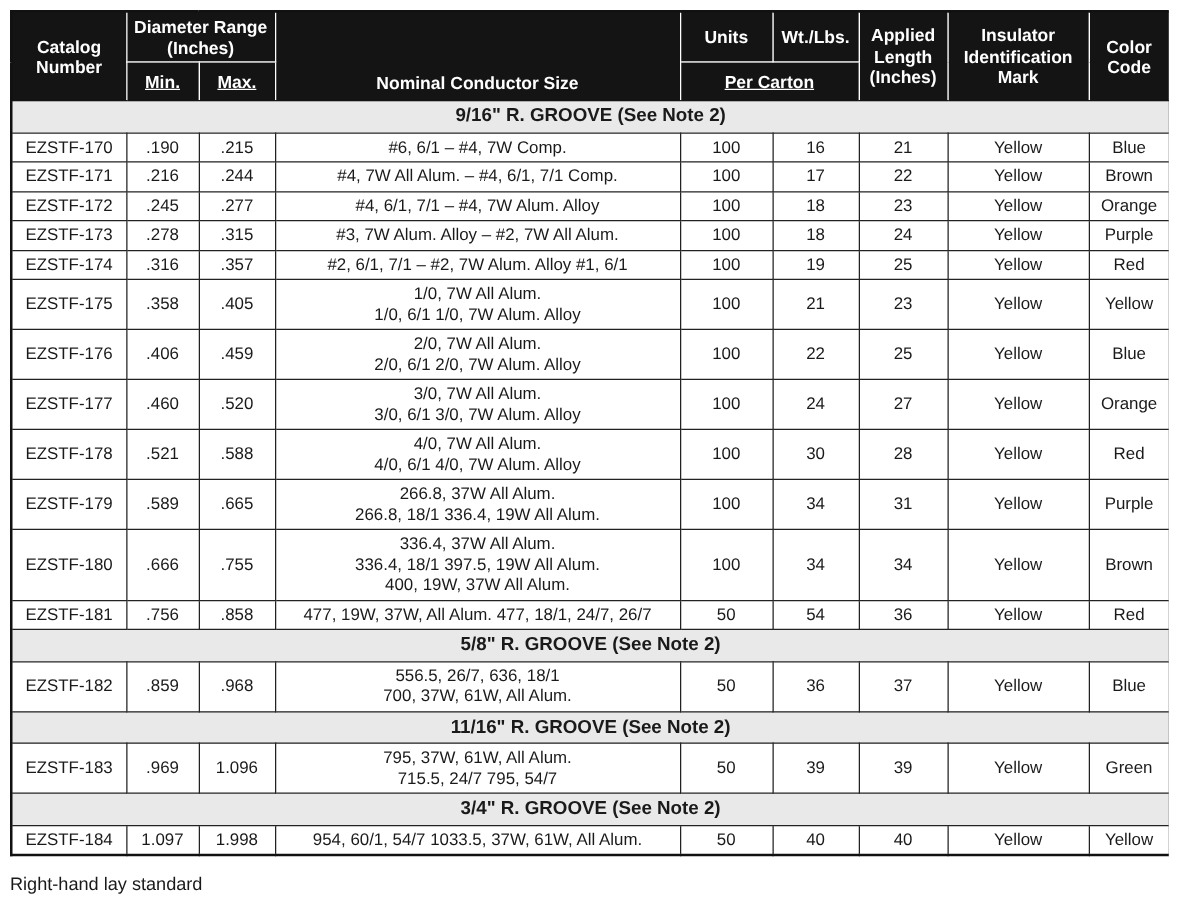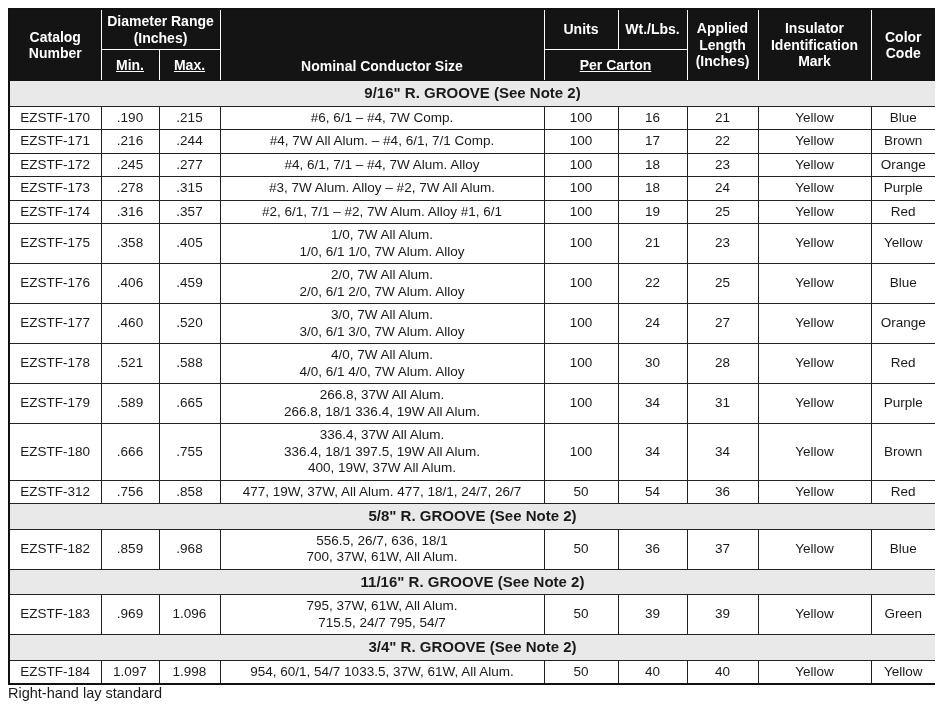--- a/index.html
+++ b/index.html
@@ -40,20 +40,21 @@
     padding: 3px 4px;
   }
   td.section {
     background: #e9e9e9;
     font-weight: bold;
     font-size: 15px;
     padding: 4px 2px;
   }
   .pre { white-space: pre-line; }
   .footer-note {
+    margin-top: 15px;
     font-size: 14.5px;
     color: #1a1a1a;
   }
 </style>
 </head>
 <body>
 
 <table class="catalog">
   <colgroup>
     <col style="width:92px">
@@ -218,21 +219,21 @@
       <td class="pre">336.4, 37W All Alum.
 336.4, 18/1 397.5, 19W All Alum.
 400, 19W, 37W All Alum.</td>
       <td>100</td>
       <td>34</td>
       <td>34</td>
       <td>Yellow</td>
       <td>Brown</td>
     </tr>
     <tr>
-      <td>EZSTF-312</td>
+      <td>EZSTF-181</td>
       <td>.756</td>
       <td>.858</td>
       <td class="pre">477, 19W, 37W, All Alum. 477, 18/1, 24/7, 26/7</td>
       <td>50</td>
       <td>54</td>
       <td>36</td>
       <td>Yellow</td>
       <td>Red</td>
     </tr>
 

